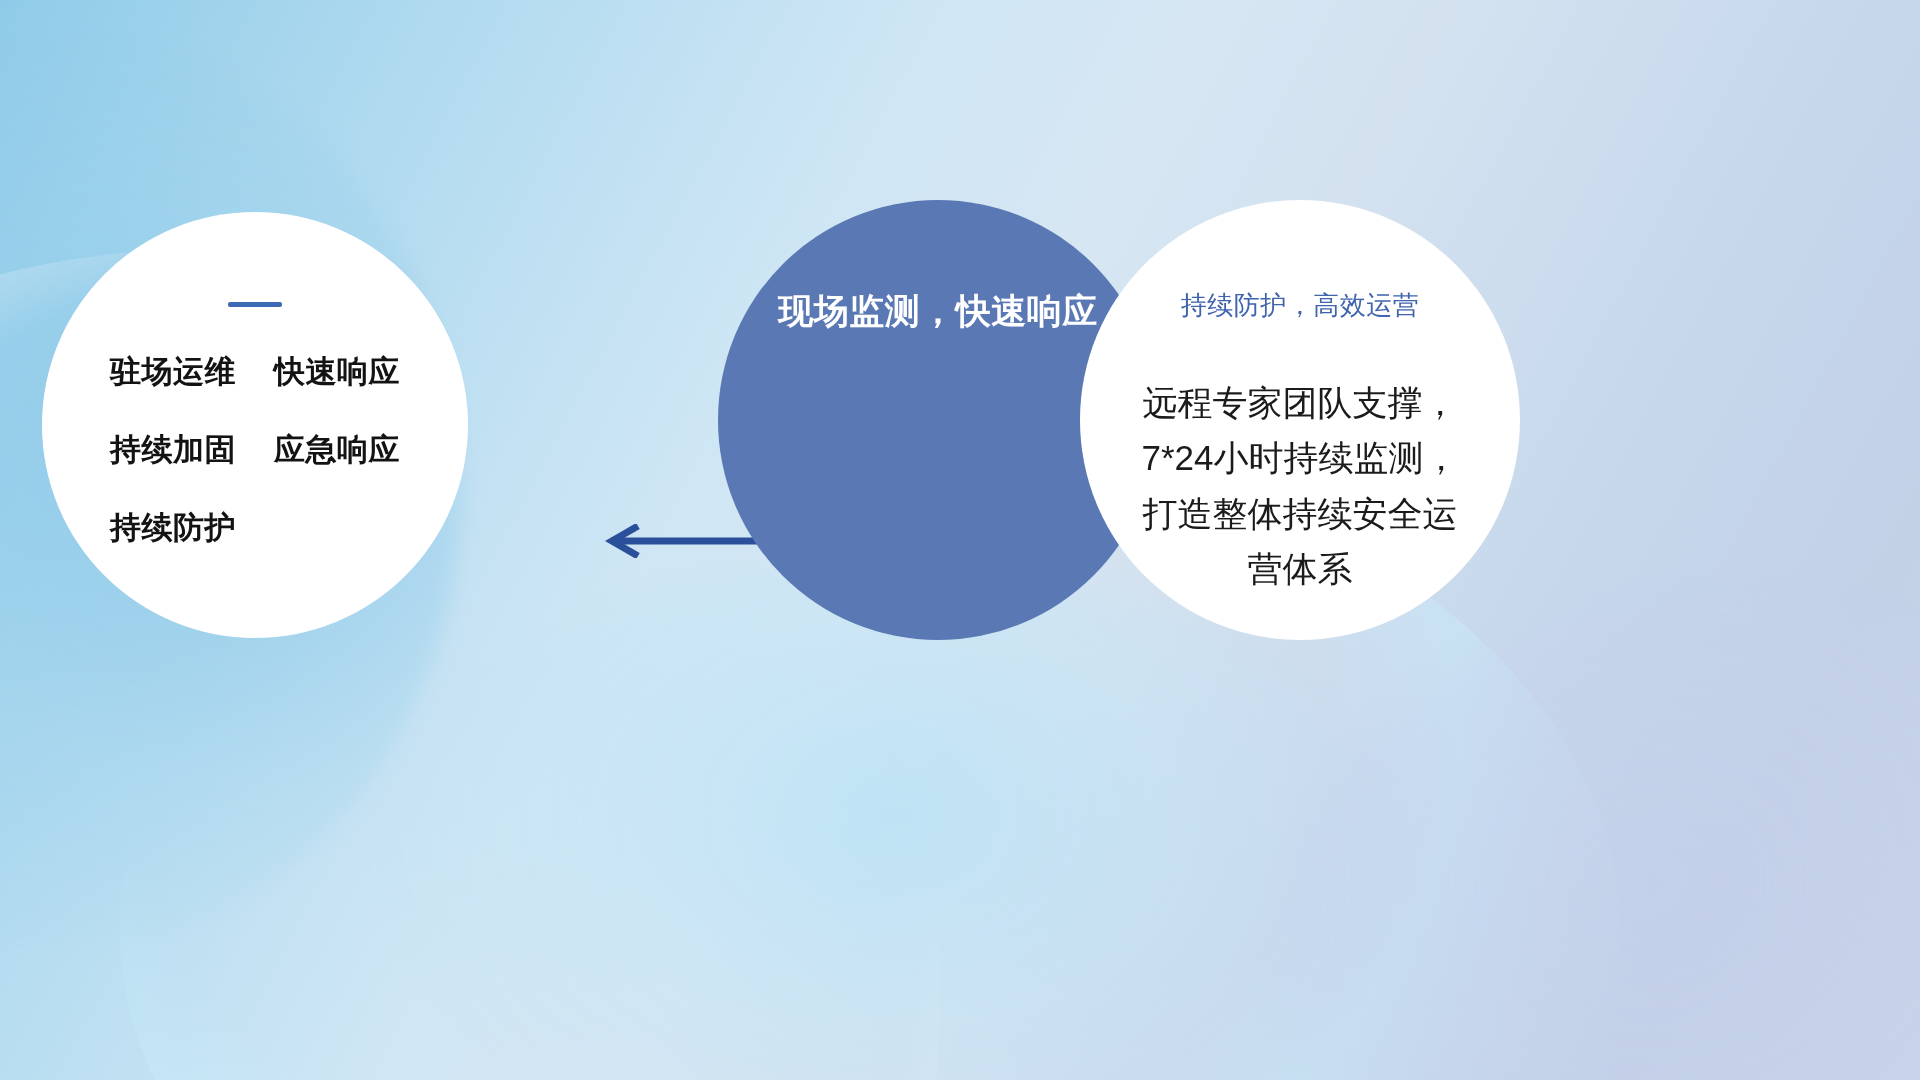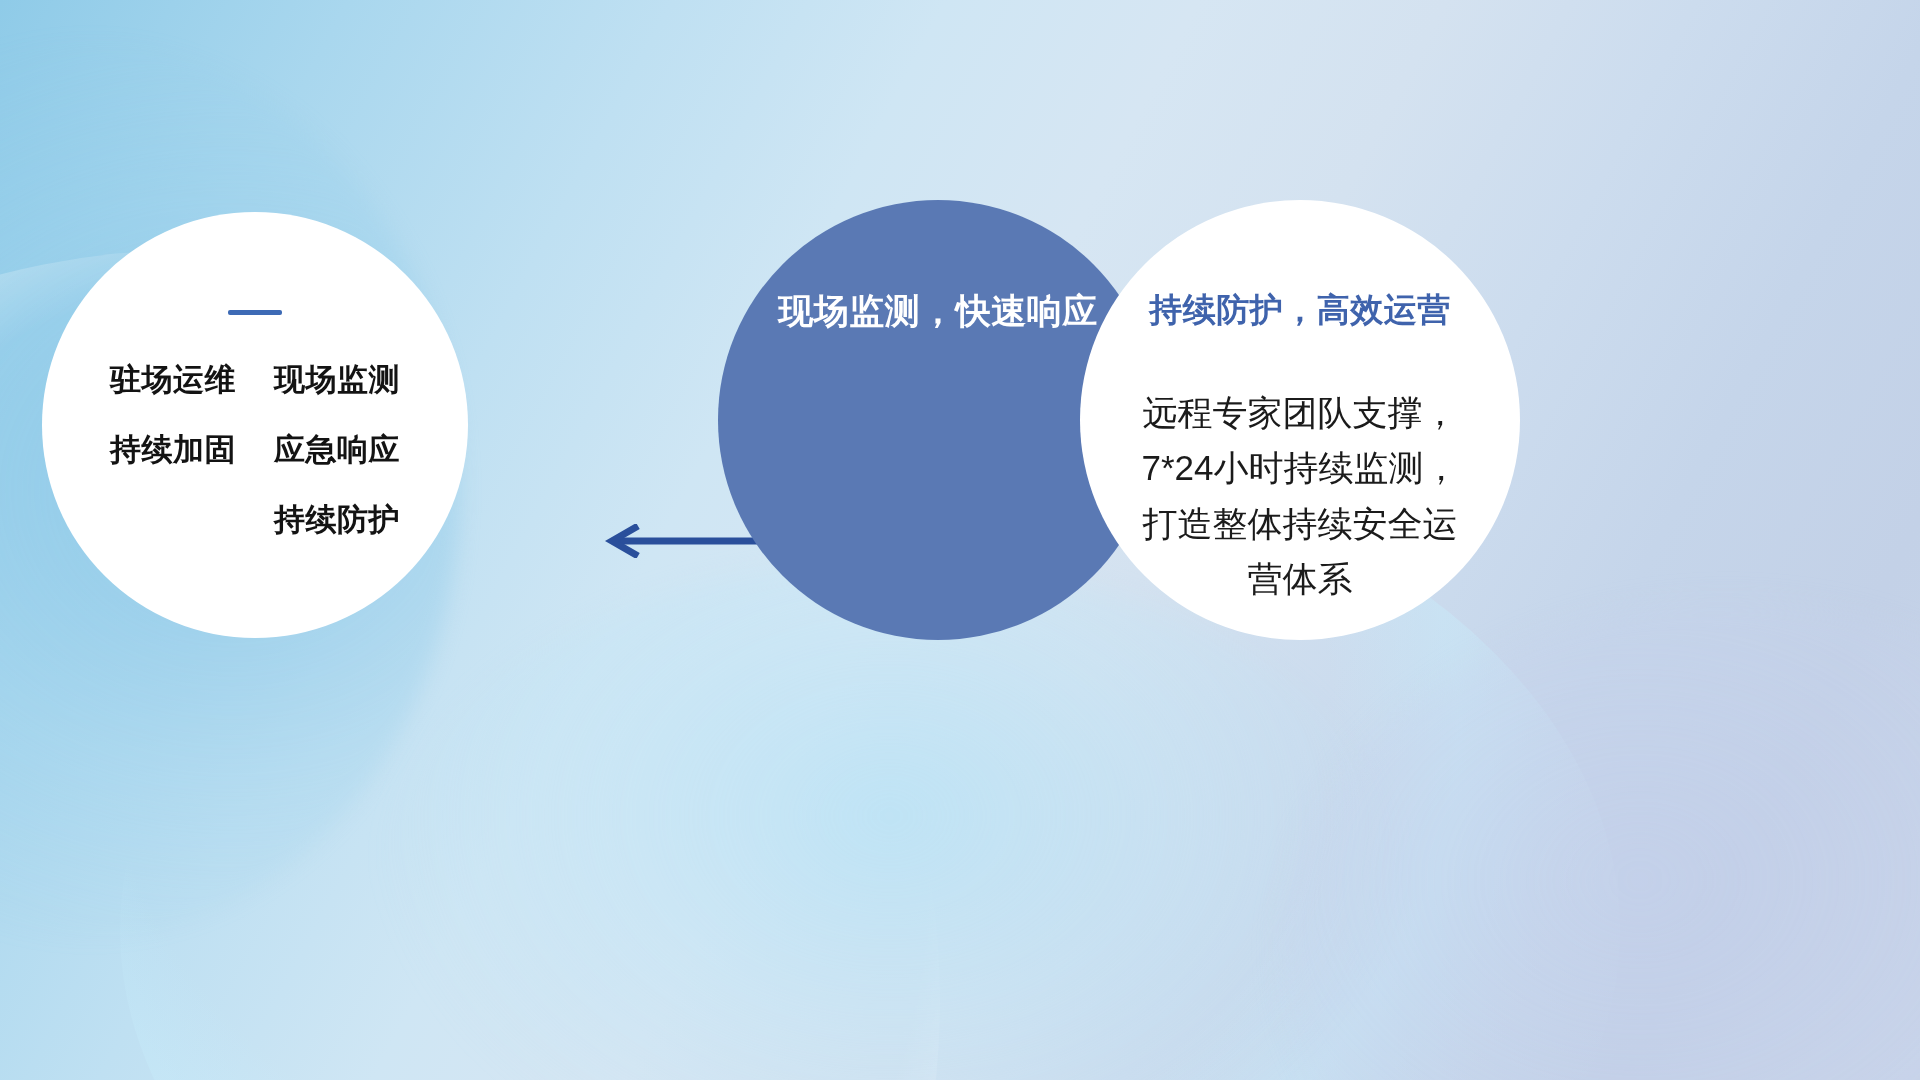--- a/index.html
+++ b/index.html
@@ -123,22 +123,22 @@
   .divider {
     width: 54px;
     height: 5px;
     border-radius: 2px;
     background: #3d6ab5;
     margin-bottom: 44px;
   }
   .tag-lines {
     display: flex;
     flex-direction: column;
-    align-items: flex-end;
-    gap: 28px;
+    align-items: flex-start;
+    gap: 36px;
   }
   .tag-row {
     display: flex;
     gap: 38px;
     font-size: 31px;
     font-weight: bold;
     color: #131313;
     letter-spacing: 0.5px;
     white-space: nowrap;
   }
@@ -175,22 +175,22 @@
     left: 1080px;
     top: 200px;
     width: 440px;
     height: 440px;
     background: #ffffff;
     z-index: 5;
     justify-content: flex-start;
     padding-top: 88px;
   }
   .circle-right .c-title {
-    font-size: 33px;
-    font-weight: bold;
+    font-size: 26px;
+    font-weight: normal;
     color: #3f63ac;
     white-space: nowrap;
     letter-spacing: 0.5px;
   }
   .circle-right .c-body {
     margin-top: 52px;
     width: 344px;
     text-align: center;
     font-size: 35px;
     line-height: 1.58;
@@ -214,21 +214,21 @@
       <line x1="22" y1="17" x2="276" y2="17" stroke="#2a4f9b" stroke-width="7"></line>
       <polyline points="42,2 16,17 42,32" fill="none" stroke="#2a4f9b" stroke-width="7" stroke-linecap="butt" stroke-linejoin="miter"></polyline>
     </svg>
   </div>
 
   <div class="circle circle-left">
     <div class="divider"></div>
     <div class="tag-lines">
       <div class="tag-row">
         <span>驻场运维</span>
-        <span>现场监测</span>
+        <span>快速响应</span>
       </div>
       <div class="tag-row">
         <span>持续加固</span>
         <span>应急响应</span>
       </div>
       <div class="tag-row">
         <span>持续防护</span>
       </div>
     </div>
   </div>

